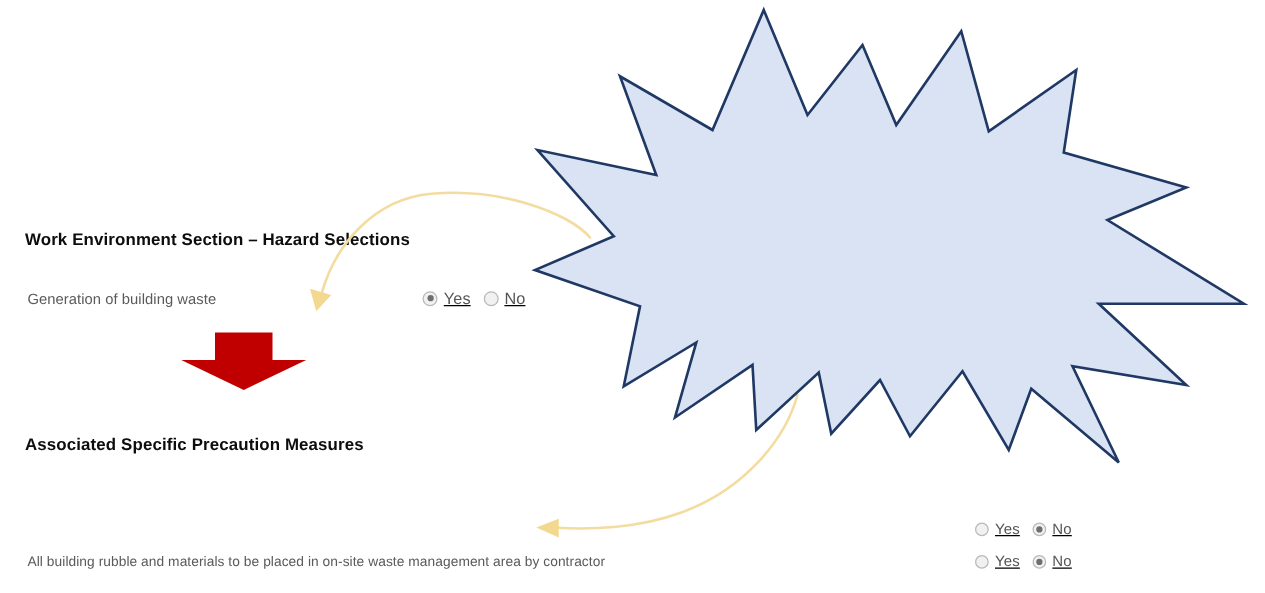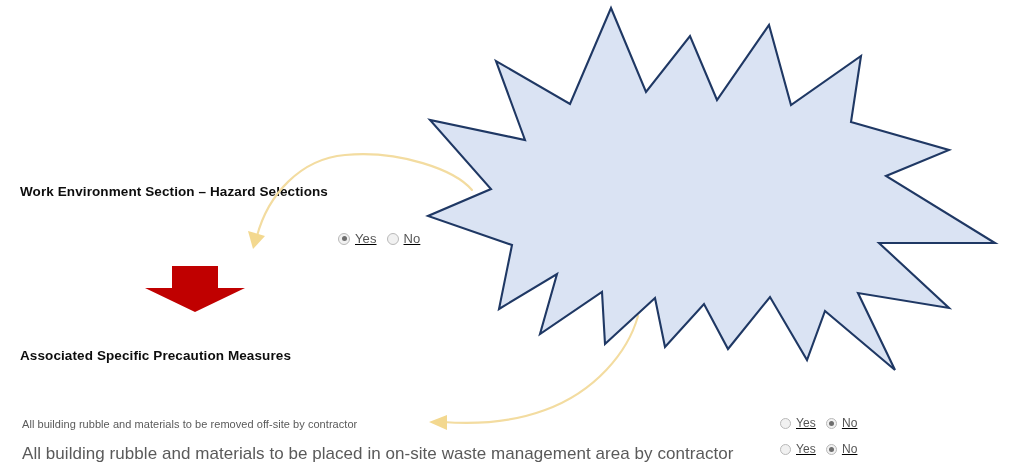--- a/index.html
+++ b/index.html
@@ -49,21 +49,21 @@
 
   .field-label {
     position: absolute;
     font-size: 11.5px;
     color: #5a5a5a;
     white-space: nowrap;
     letter-spacing: 0.05px;
   }
   #label-hazard-row { left: 22px; top: 232px; font-size: 11.8px; }
   #label-measure-1 { left: 22px; top: 418px; font-size: 11px; }
-  #label-measure-2 { left: 22px; top: 444px; font-size: 17px; }
+  #label-measure-2 { left: 22px; top: 444px; font-size: 11px; }
 
   
   .radio-group {
     position: absolute;
     display: flex;
     align-items: center;
     gap: 10px;
     text-decoration: underline;
   }
   .radio-opt {
@@ -131,36 +131,36 @@
     letter-spacing: 0.1px;
   }
 </style>
 </head>
 <body>
 
 <div class="stage">
 
   <div class="section-heading" id="hazard-heading">Work Environment Section – Hazard Selections</div>
 
+  <div class="field-label" id="label-hazard-row">Generation of building waste</div>
 
   <div class="radio-group" id="radio-hazard-row">
     <label class="radio-opt">
       <span class="radio-dot checked"></span>
       <span class="radio-text">Yes</span>
     </label>
     <label class="radio-opt">
       <span class="radio-dot"></span>
       <span class="radio-text">No</span>
     </label>
   </div>
 
   <div class="section-heading" id="precaution-heading">Associated Specific Precaution Measures</div>
 
 
-  <div class="field-label" id="label-measure-1">All building rubble and materials to be removed off-site by contractor</div>
 
   <div class="radio-group" id="radio-measure-1">
     <label class="radio-opt">
       <span class="radio-dot"></span>
       <span class="radio-text">Yes</span>
     </label>
     <label class="radio-opt">
       <span class="radio-dot checked"></span>
       <span class="radio-text">No</span>
     </label>

